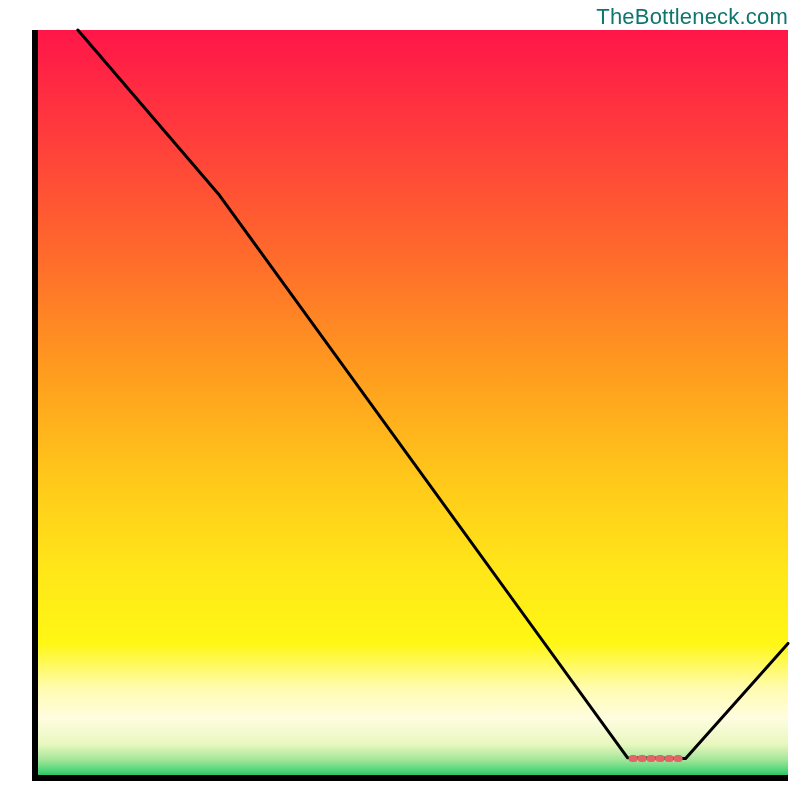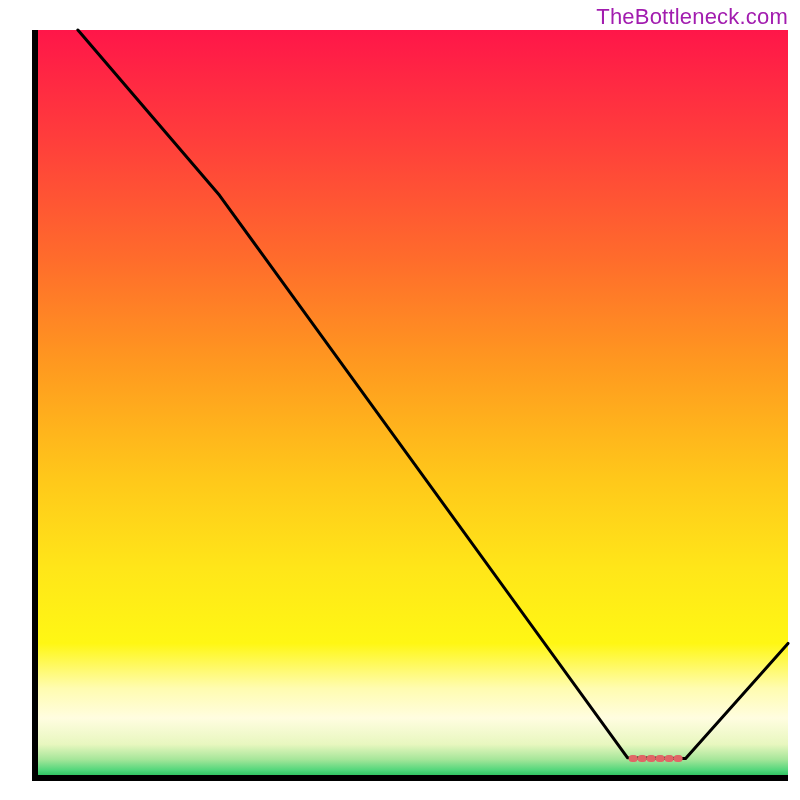--- a/index.html
+++ b/index.html
@@ -13,21 +13,21 @@
   .wrap {
     position: relative;
     width: 800px;
     height: 800px;
   }
   .watermark {
     position: absolute;
     top: 4px;
     right: 12px;
     font-size: 22px;
-    color: #a21caf;
+    color: #0f766e;
     font-weight: 500;
     letter-spacing: 0.2px;
   }
   svg {
     position: absolute;
     left: 0;
     top: 0;
   }
 </style>
 </head>

